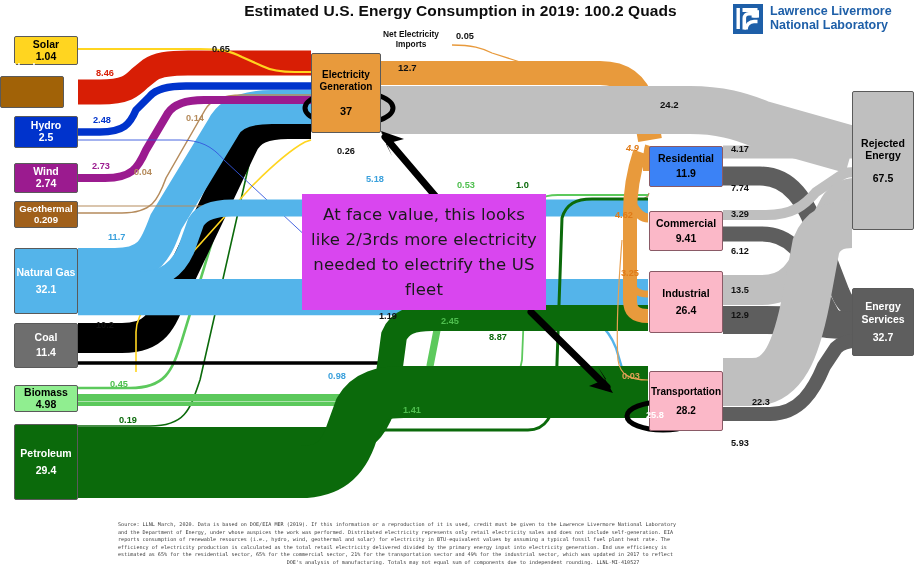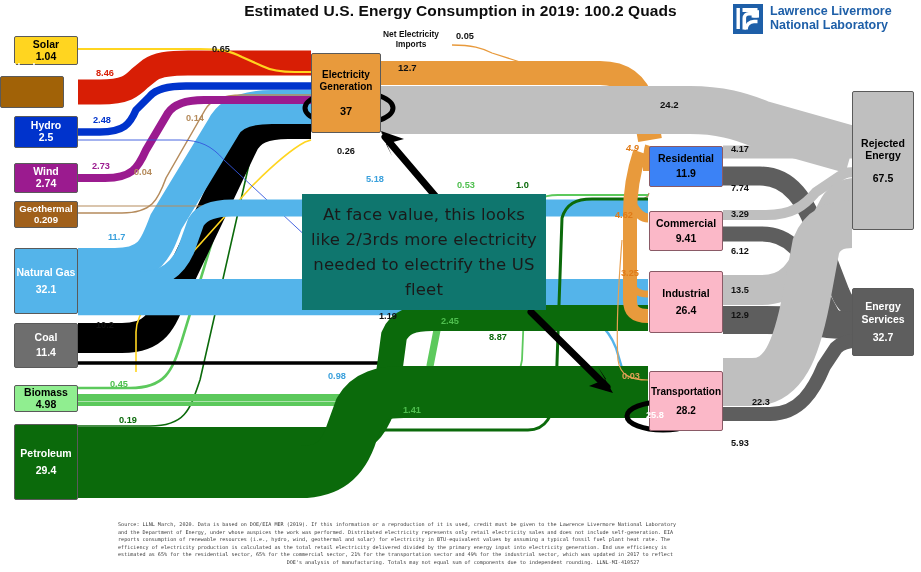--- a/index.html
+++ b/index.html
@@ -37,21 +37,21 @@
   
   .flab{position:absolute;font-size:9.2px;font-weight:bold;white-space:nowrap;}
   .flab.big{font-size:9.6px;}
 
   
   .plain{position:absolute;font-size:8.4px;font-weight:bold;color:#111;text-align:center;line-height:10px;}
 
   
   #note{
     position:absolute; left:302px; top:194px; width:244px; height:116px;
-    background:#0f766e; box-sizing:border-box;
+    background:#d946ef; box-sizing:border-box;
     display:flex; align-items:center; justify-content:center;
     padding:4px 8px;
   }
   #note .txt{
     font-family:"DejaVu Sans",sans-serif;
     font-size:16.5px; line-height:25px; color:#1a1a1a; text-align:center;
     letter-spacing:.2px;
   }
 
   

